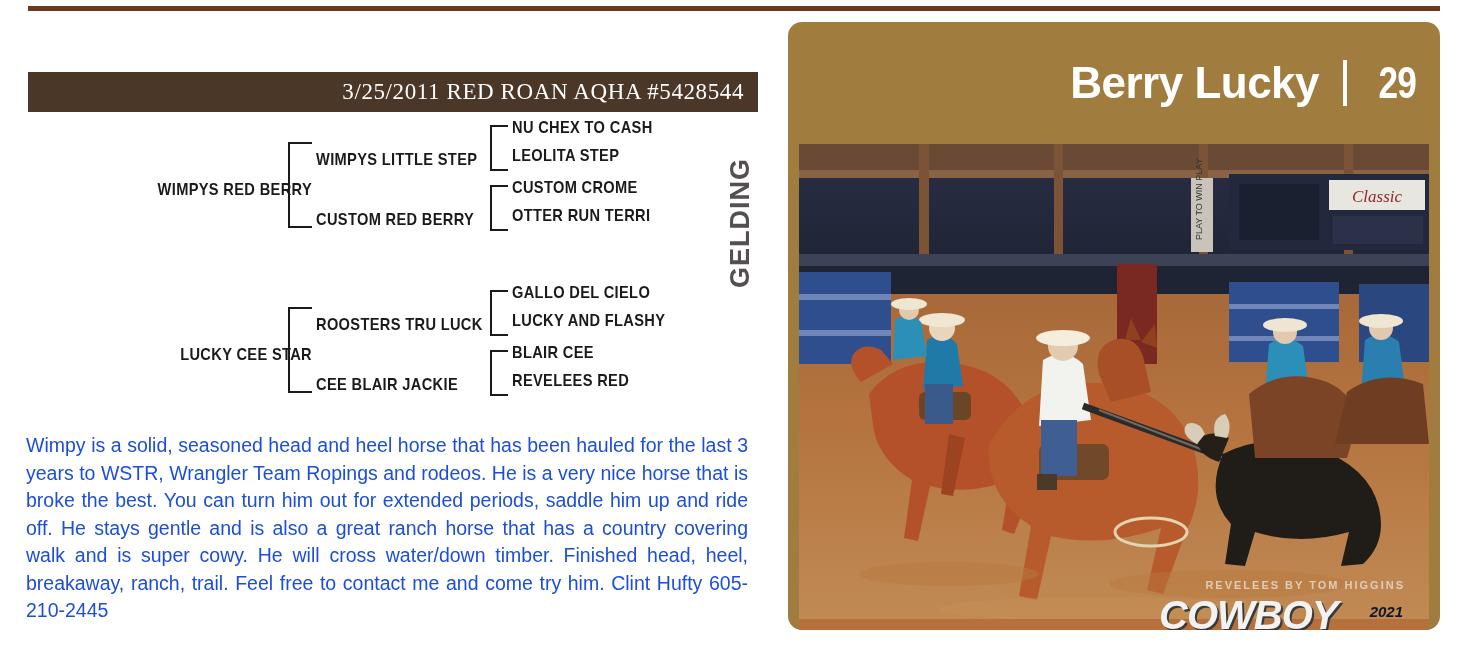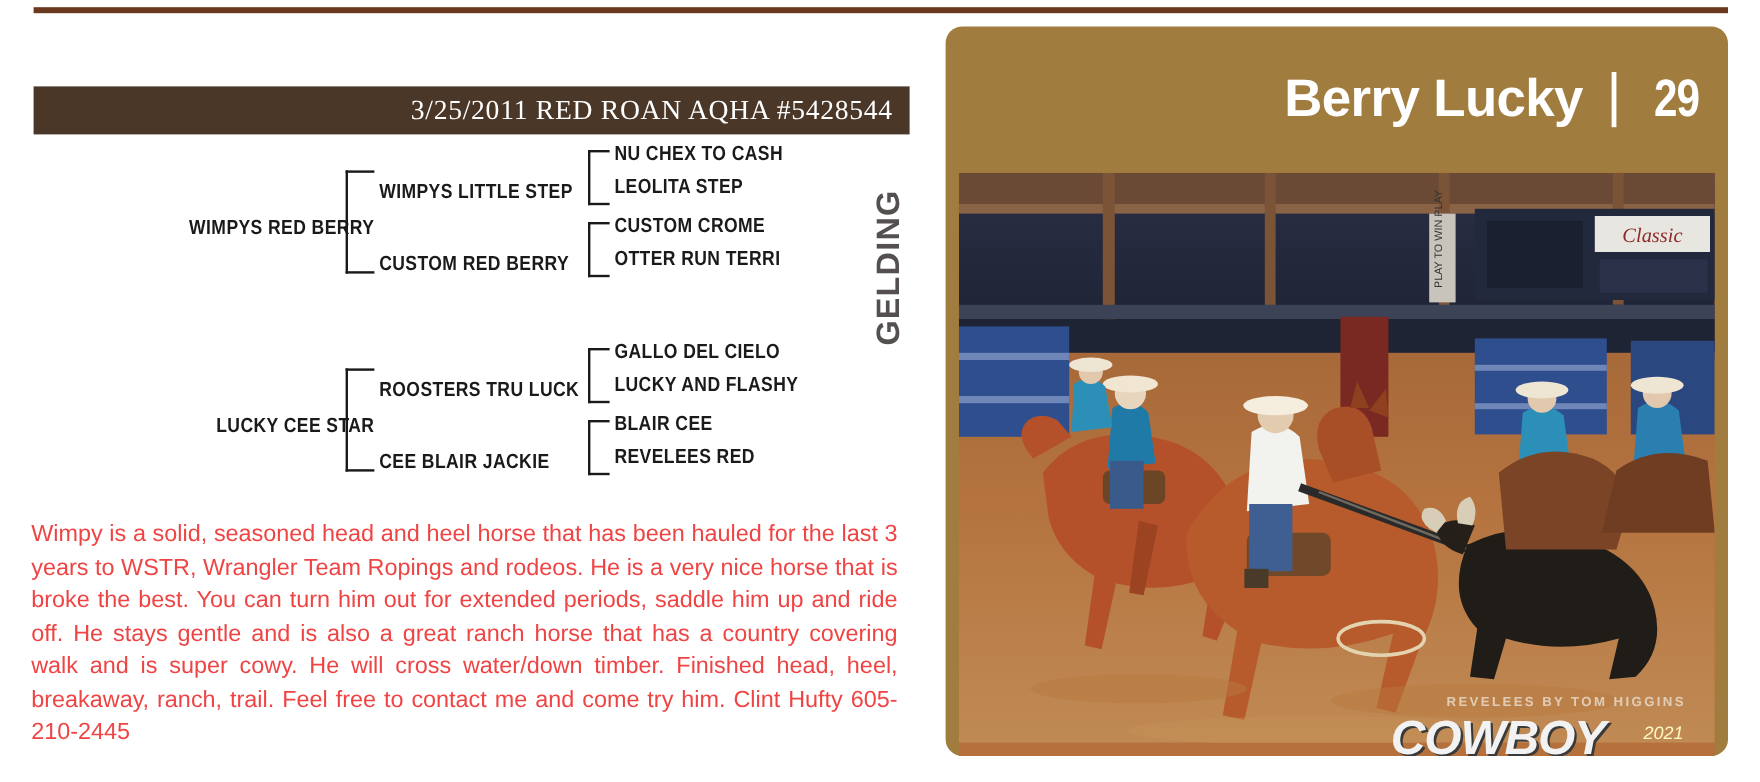--- a/index.html
+++ b/index.html
@@ -93,21 +93,21 @@
 
   
   .description {
     position: absolute;
     left: 26px;
     top: 432px;
     width: 722px;
     font-family: "Liberation Sans", sans-serif;
     font-size: 19.5px;
     line-height: 27.5px;
-    color: #ef4444;
+    color: #1d4ed8;
     text-align: justify;
   }
   
   .gelding {
     position: absolute;
     left: 725px;
     top: 128px;
     width: 40px;
     height: 190px;
     color: #555050;
@@ -216,23 +216,23 @@
     font-weight: bold;
     font-style: italic;
     letter-spacing: -0.5px;
     font-family: "Liberation Sans", sans-serif;
     text-shadow: 2px 2px 0 #3a3a3a;
   }
   .wm-year {
     position: absolute;
     right: 18px;
     top: 30px;
-    color: #fef9c3;
+    color: #0f172a;
     font-size: 15px;
-    font-weight: normal;
+    font-weight: bold;
     font-style: italic;
     font-family: "Liberation Sans", sans-serif;
   }
 </style>
 </head>
 <body>
 
 <div class="page">
 
   <div class="top-rule"></div>

